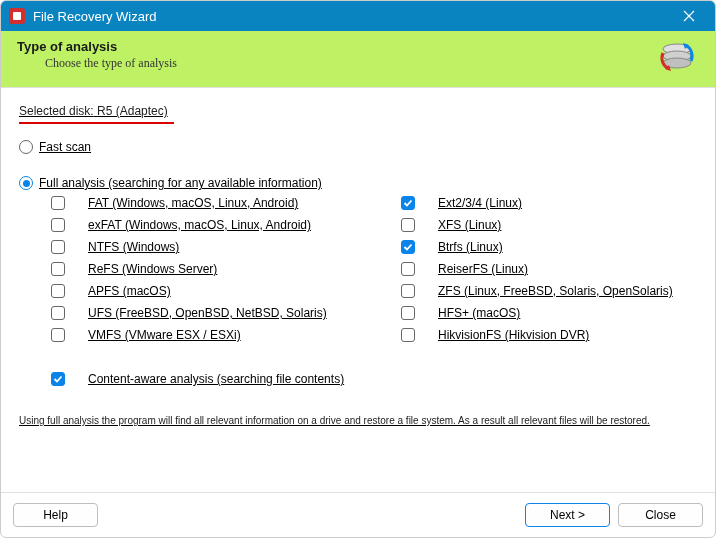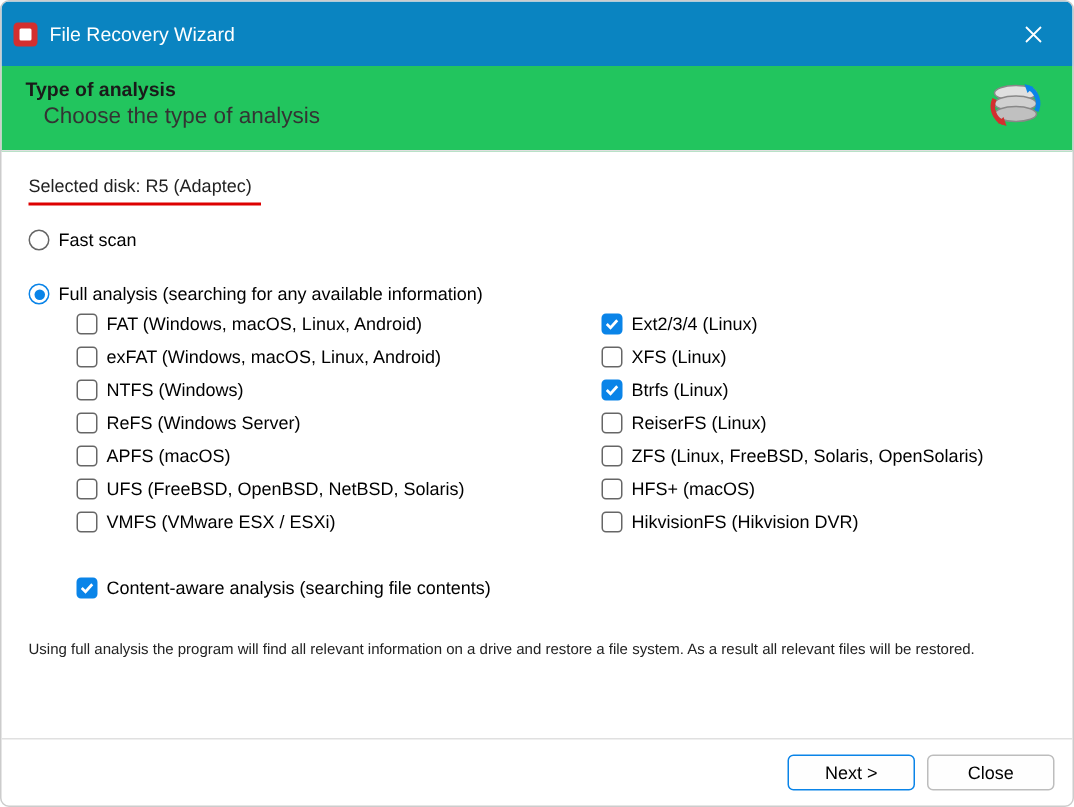--- a/index.html
+++ b/index.html
@@ -11,21 +11,21 @@
     height: 538px;
     overflow: hidden;
     border: 1px solid #ccc;
     display: flex;
     flex-direction: column;
     border-radius: 6px;
   }
   .titlebar {
     background: #0a84c1;
     color: #fff;
-    height: 43px;
+    height: 30px;
     display: flex;
     align-items: center;
     padding: 0 8px;
     font-size: 13px;
   }
   .titlebar .app-icon {
     width: 16px; height: 16px;
     background: #d32f2f;
     border-radius: 3px;
     margin-right: 8px;
@@ -45,42 +45,44 @@
     display: flex;
     align-items: center;
     justify-content: center;
     cursor: pointer;
     font-size: 14px;
   }
   .header {
     display: flex;
     padding: 8px 16px 8px 16px;
     border-bottom: 1px solid #e0e0e0;
-    background: #22c55e;
+    background: #bef264;
   }
   .header-text { flex: 1; }
   .header-text h2 {
     font-size: 13px;
     font-weight: 600;
     margin-bottom: 2px;
     color: #1a1a1a;
   }
   .header-text p {
-    font-size: 15px;
+    font-size: 12px;
     color: #333;
-    margin-left: 12px;
+    margin-left: 28px;
+    font-family: Liberation Serif, serif;
   }
   .header-icon {
     width: 44px; height: 40px;
     position: relative;
   }
   .content {
     flex: 1;
     padding: 12px 24px 0 18px;
     overflow: auto;
+    text-decoration: underline;
   }
   .selected-disk {
     font-size: 12px;
     color: #222;
     margin: 4px 0 4px 0;
   }
   .red-underline {
     height: 2px;
     background: #d00;
     width: 155px;
@@ -112,21 +114,21 @@
   .fs-grid {
     display: grid;
     grid-template-columns: 340px 1fr;
     column-gap: 10px;
     margin-left: 32px;
     margin-top: 4px;
   }
   .check-row {
     display: flex;
     align-items: flex-start;
-    gap: 6px;
+    gap: 23px;
     margin-bottom: 8px;
     cursor: pointer;
   }
   .checkbox {
     width: 14px; height: 14px;
     border: 1.5px solid #666;
     border-radius: 3px;
     display: flex;
     align-items: center;
     justify-content: center;
@@ -298,16 +300,17 @@
         </div>
         <span>Content-aware analysis (searching file contents)</span>
       </div>
     </div>
   </div>
 
   <div class="description">Using full analysis the program will find all relevant information on a drive and restore a file system. As a result all relevant files will be restored.</div>
 </div>
 
 <div class="footer">
+  <button class="btn">Help</button>
   <div class="spacer"></div>
   <button class="btn primary">Next &gt;</button>
   <button class="btn">Close</button>
 </div>
 
 </body></html>

